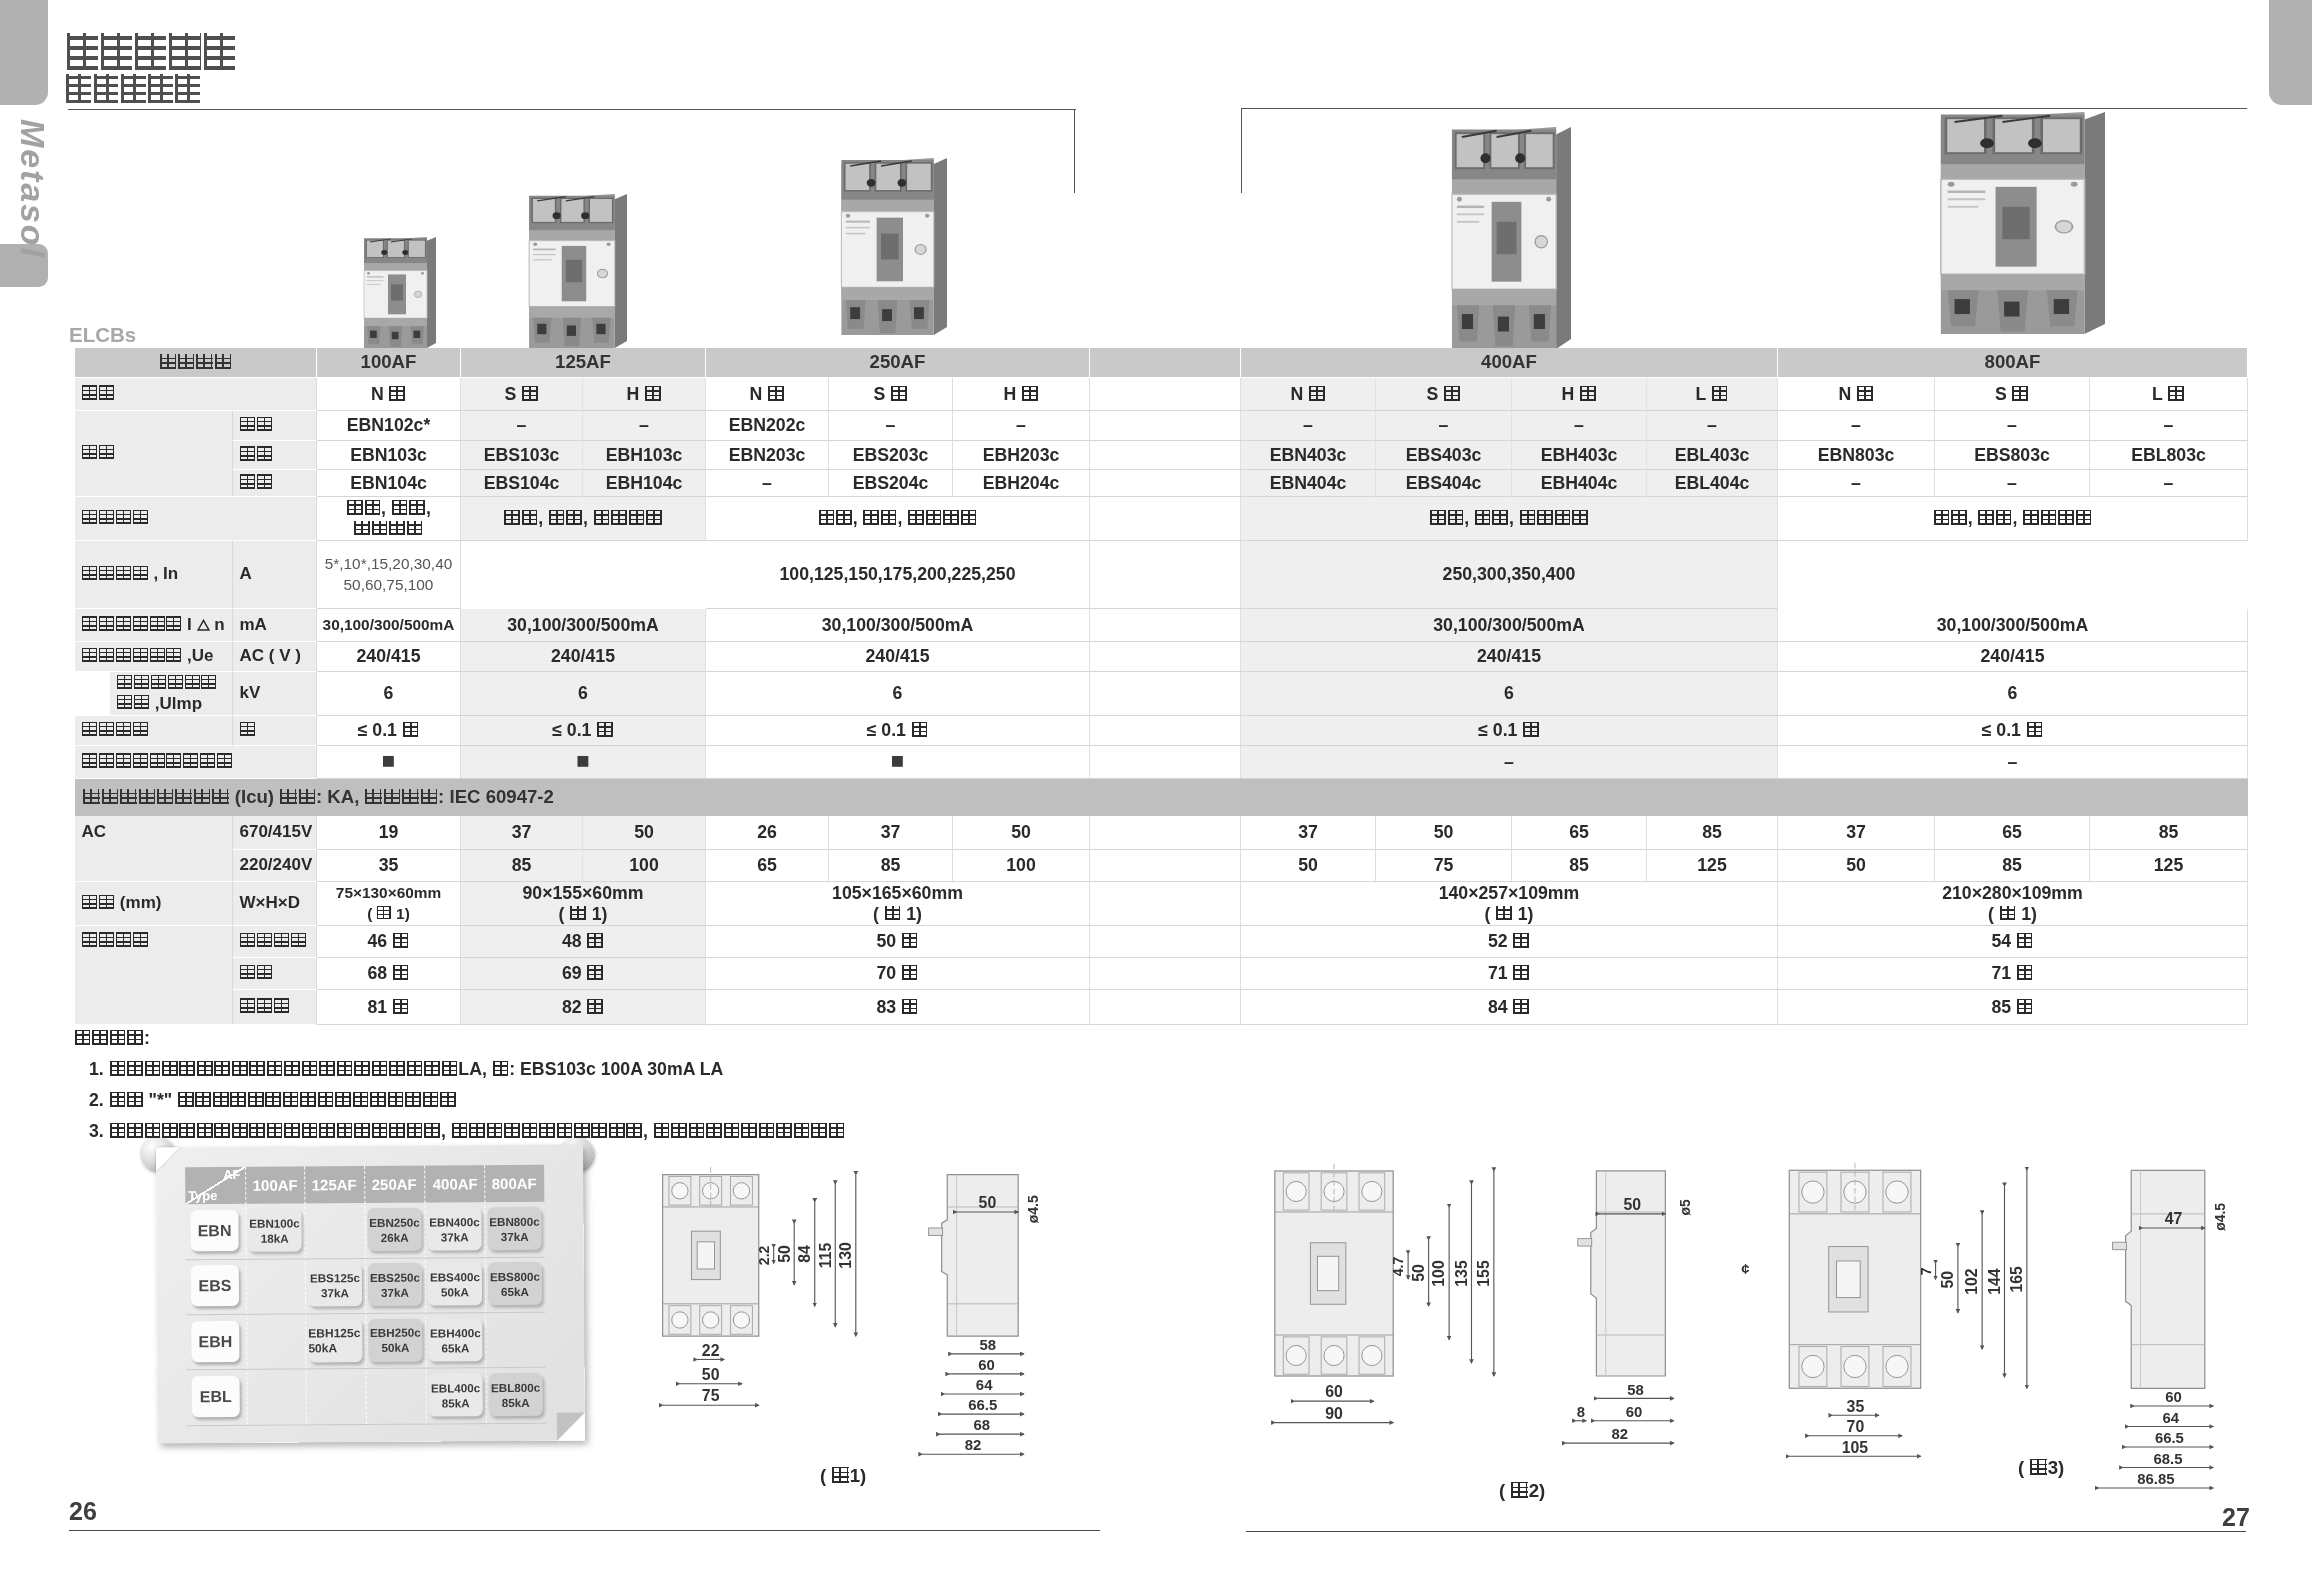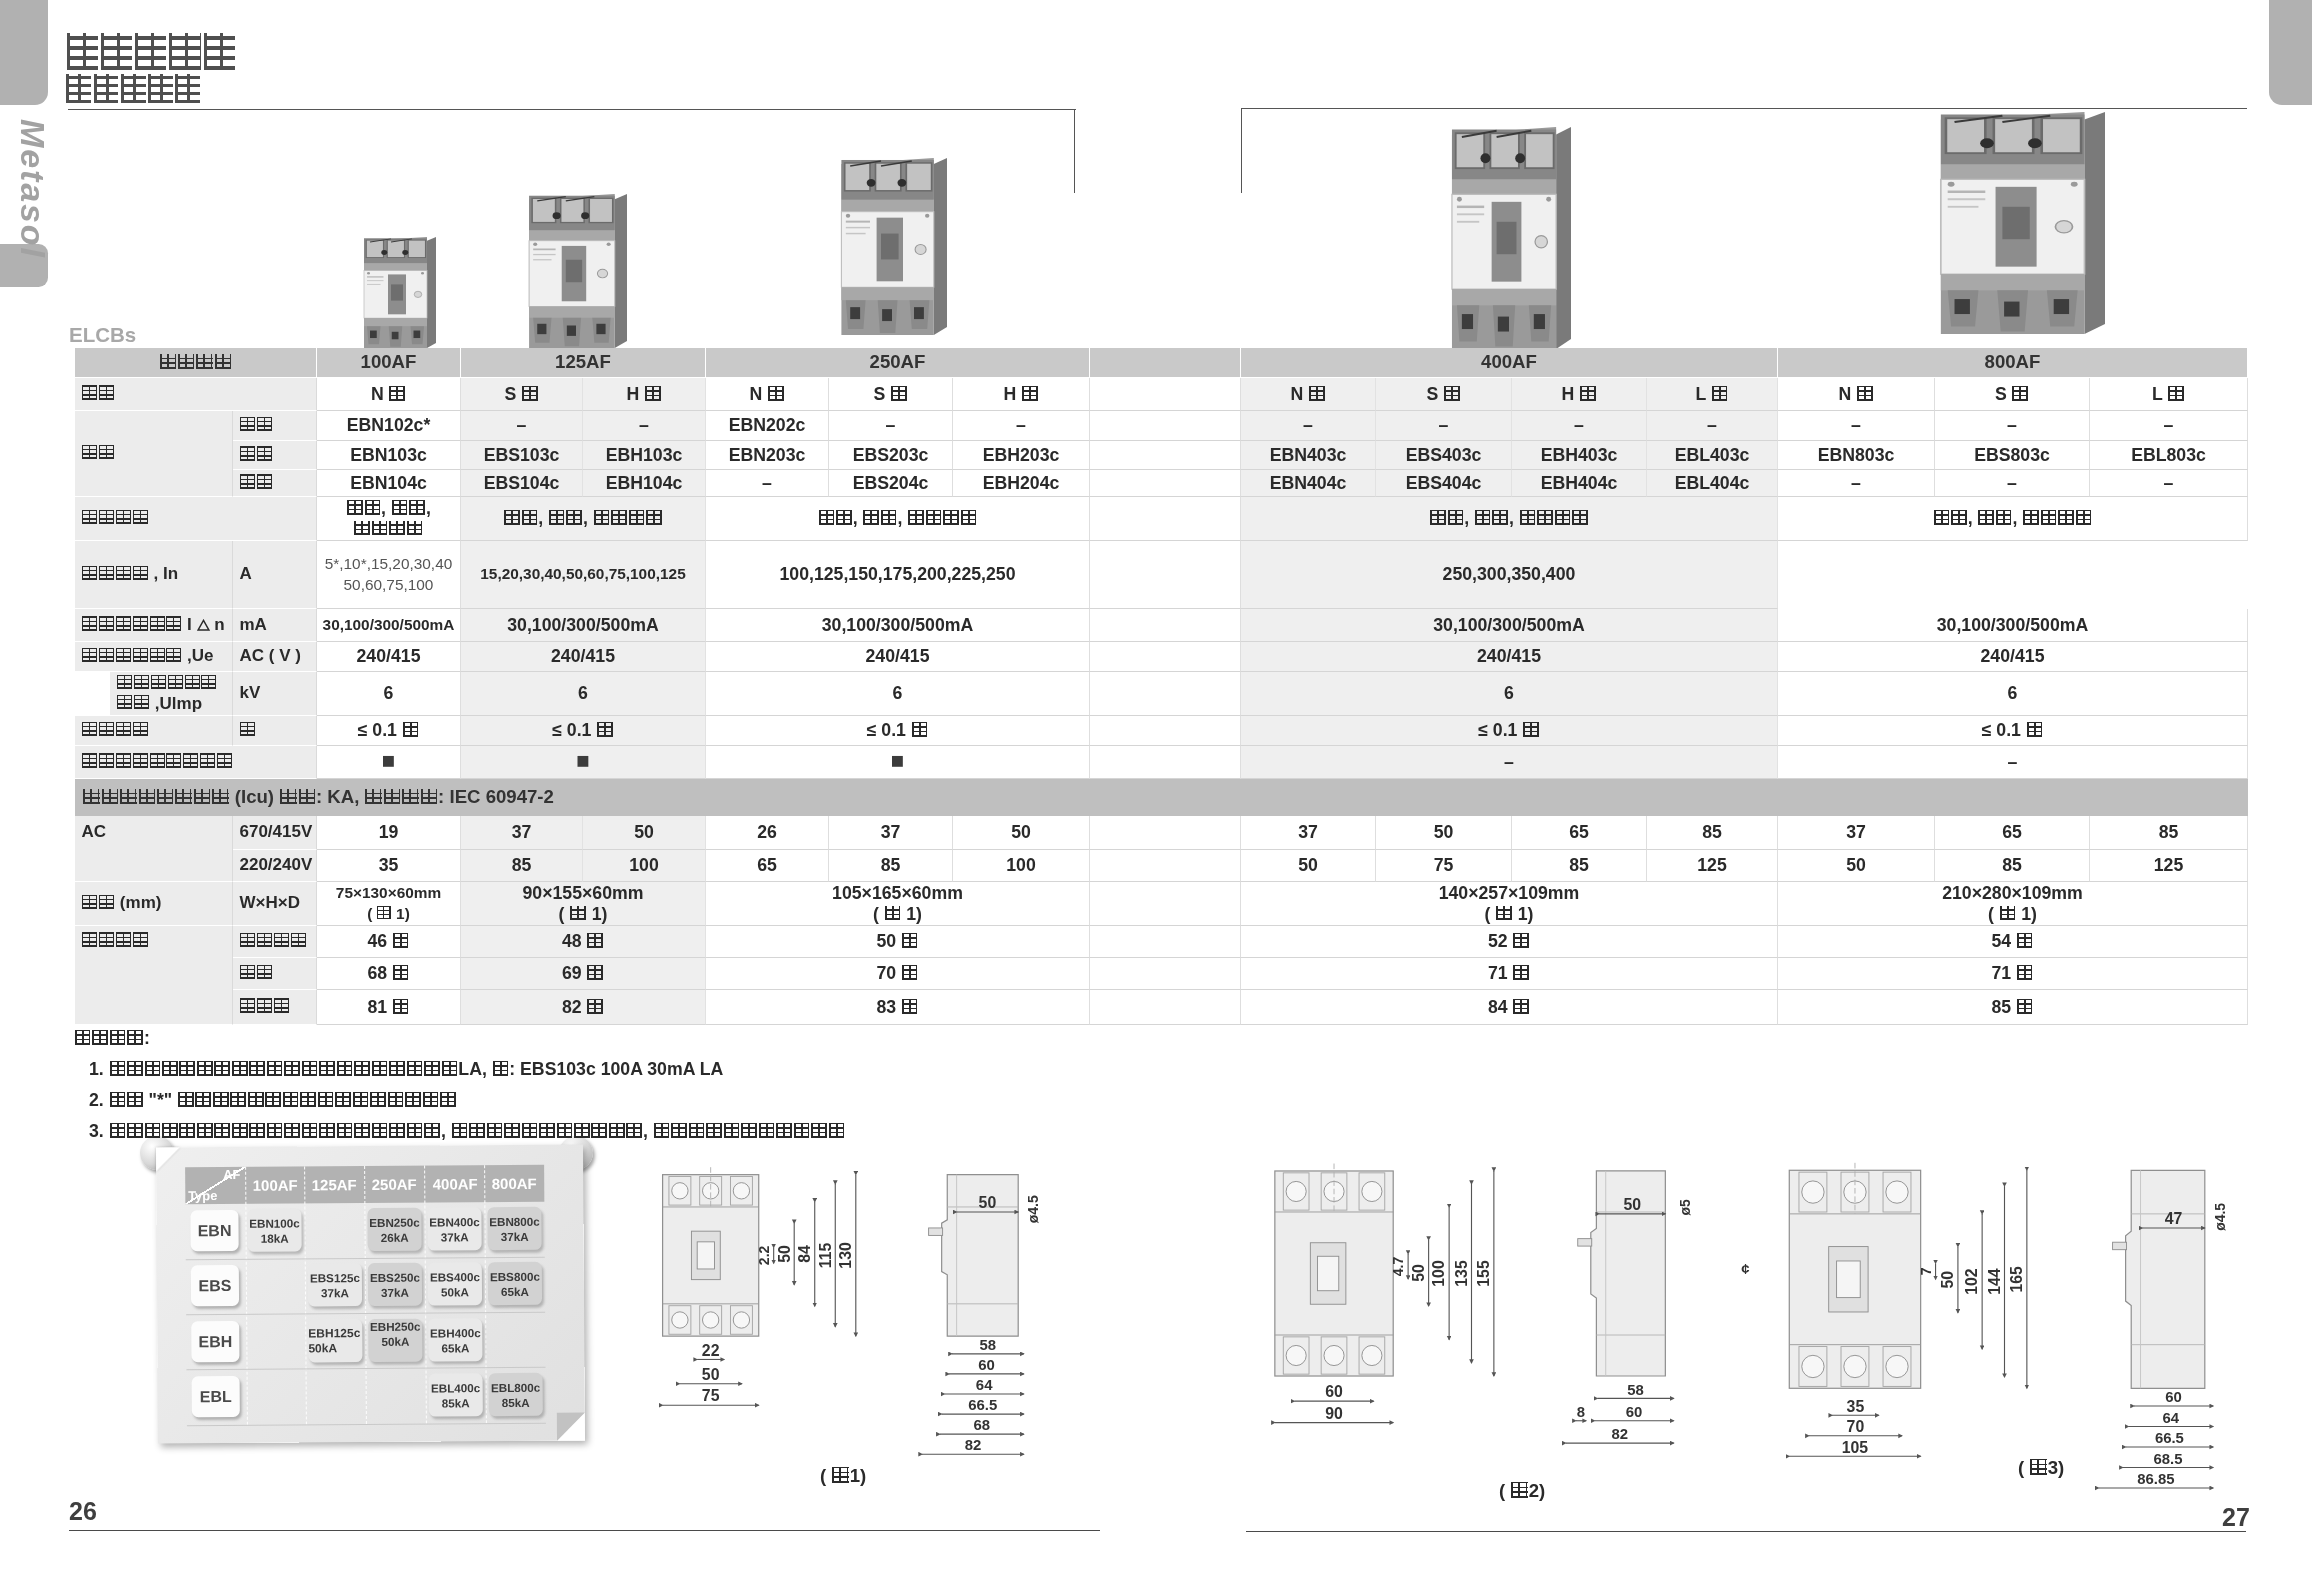--- a/index.html
+++ b/index.html
@@ -314,23 +314,20 @@
     </div>
     <div class="l" style="grid-area:7/1/8/2;">
       <span class="w"><b class="g"></b><b class="g"></b><b class="g"></b><b class="g"></b> , In</span>
     </div>
     <div class="l" style="grid-area:7/2/8/3;">
       <span class="w">A</span>
     </div>
     <div class="d two sm reg" style="grid-area:7/3/8/4;">
       <span class="w">5*,10*,15,20,30,40<br>50,60,75,100</span>
     </div>
-    <div class="a sm" style="grid-area:7/4/8/6;">
-      <span class="w">15,20,30,40,50,60,75,100,125</span>
-    </div>
     <div class="d" style="grid-area:7/6/8/9;">
       <span class="w">100,125,150,175,200,225,250</span>
     </div>
     <div class="d" style="grid-area:7/9/8/10;">
       <span class="w"></span>
     </div>
     <div class="a" style="grid-area:7/10/8/14;">
       <span class="w">250,300,350,400</span>
     </div>
     <div class="l" style="grid-area:8/1/9/2;">
@@ -669,21 +666,21 @@
     <div style="position:absolute;left:211px;top:62px;width:54px;height:43px;background:#d2d2d2;border-radius:6.5px;box-shadow:1.9px 2.8px 2.8px rgba(0,0,0,.22);color:#3a3a3a;font-weight:bold;font-size:11.7px;text-align:center;padding-top:6.5px;line-height:15px">EBN250c<br>26kA</div>
     <div style="position:absolute;left:271px;top:62px;width:54px;height:43px;background:#e9e9e9;border-radius:6.5px;box-shadow:1.9px 2.8px 2.8px rgba(0,0,0,.22);color:#3a3a3a;font-weight:bold;font-size:11.7px;text-align:center;padding-top:6.5px;line-height:15px">EBN400c<br>37kA</div>
     <div style="position:absolute;left:331px;top:62px;width:54px;height:43px;background:#d2d2d2;border-radius:6.5px;box-shadow:1.9px 2.8px 2.8px rgba(0,0,0,.22);color:#3a3a3a;font-weight:bold;font-size:11.7px;text-align:center;padding-top:6.5px;line-height:15px">EBN800c<br>37kA</div>
     <div style="position:absolute;left:34px;top:118px;width:48px;height:41px;background:#fcfcfc;border-radius:6.5px;box-shadow:1.9px 2.8px 2.8px rgba(0,0,0,.25);color:#4a4a4a;font-weight:bold;font-size:16px;text-align:center;line-height:41px">EBS</div>
     <div style="position:absolute;left:151px;top:117px;width:54px;height:43px;background:#e9e9e9;border-radius:6.5px;box-shadow:1.9px 2.8px 2.8px rgba(0,0,0,.22);color:#3a3a3a;font-weight:bold;font-size:11.7px;text-align:center;padding-top:6.5px;line-height:15px">EBS125c<br>37kA</div>
     <div style="position:absolute;left:211px;top:117px;width:54px;height:43px;background:#d2d2d2;border-radius:6.5px;box-shadow:1.9px 2.8px 2.8px rgba(0,0,0,.22);color:#3a3a3a;font-weight:bold;font-size:11.7px;text-align:center;padding-top:6.5px;line-height:15px">EBS250c<br>37kA</div>
     <div style="position:absolute;left:271px;top:117px;width:54px;height:43px;background:#e9e9e9;border-radius:6.5px;box-shadow:1.9px 2.8px 2.8px rgba(0,0,0,.22);color:#3a3a3a;font-weight:bold;font-size:11.7px;text-align:center;padding-top:6.5px;line-height:15px">EBS400c<br>50kA</div>
     <div style="position:absolute;left:331px;top:117px;width:54px;height:43px;background:#d2d2d2;border-radius:6.5px;box-shadow:1.9px 2.8px 2.8px rgba(0,0,0,.22);color:#3a3a3a;font-weight:bold;font-size:11.7px;text-align:center;padding-top:6.5px;line-height:15px">EBS800c<br>65kA</div>
     <div style="position:absolute;left:34px;top:174px;width:48px;height:41px;background:#fcfcfc;border-radius:6.5px;box-shadow:1.9px 2.8px 2.8px rgba(0,0,0,.25);color:#4a4a4a;font-weight:bold;font-size:16px;text-align:center;line-height:41px">EBH</div>
     <div style="position:absolute;left:151px;top:173px;width:54px;height:43px;background:#e9e9e9;border-radius:6.5px;box-shadow:1.9px 2.8px 2.8px rgba(0,0,0,.22);color:#3a3a3a;font-weight:bold;font-size:12px;text-align:left;padding-top:6.5px;line-height:15px">EBH125c<br>50kA</div>
-    <div style="position:absolute;left:211px;top:173px;width:54px;height:43px;background:#d2d2d2;border-radius:6.5px;box-shadow:1.9px 2.8px 2.8px rgba(0,0,0,.22);color:#3a3a3a;font-weight:bold;font-size:11.7px;text-align:center;padding-top:0;line-height:15px">EBH250c<br>50kA</div>
+    <div style="position:absolute;left:211px;top:173px;width:54px;height:43px;background:#d2d2d2;border-radius:6.5px;box-shadow:1.9px 2.8px 2.8px rgba(0,0,0,.22);color:#3a3a3a;font-weight:bold;font-size:11.7px;text-align:center;padding-top:6px;line-height:15px">EBH250c<br>50kA</div>
     <div style="position:absolute;left:271px;top:173px;width:54px;height:43px;background:#e9e9e9;border-radius:6.5px;box-shadow:1.9px 2.8px 2.8px rgba(0,0,0,.22);color:#3a3a3a;font-weight:bold;font-size:11.7px;text-align:center;padding-top:6.5px;line-height:15px">EBH400c<br>65kA</div>
     <div style="position:absolute;left:34px;top:229px;width:48px;height:41px;background:#fcfcfc;border-radius:6.5px;box-shadow:1.9px 2.8px 2.8px rgba(0,0,0,.25);color:#4a4a4a;font-weight:bold;font-size:16px;text-align:center;line-height:41px">EBL</div>
     <div style="position:absolute;left:271px;top:228px;width:54px;height:43px;background:#e9e9e9;border-radius:6.5px;box-shadow:1.9px 2.8px 2.8px rgba(0,0,0,.22);color:#3a3a3a;font-weight:bold;font-size:11.7px;text-align:center;padding-top:6.5px;line-height:15px">EBL400c<br>85kA</div>
     <div style="position:absolute;left:331px;top:228px;width:54px;height:43px;background:#d2d2d2;border-radius:6.5px;box-shadow:1.9px 2.8px 2.8px rgba(0,0,0,.22);color:#3a3a3a;font-weight:bold;font-size:11.7px;text-align:center;padding-top:6.5px;line-height:15px">EBL800c<br>85kA</div>
   </div>
 <div class="abs" style="left:140px;top:1136px;width:34px;height:34px;border-radius:50%;background:radial-gradient(circle at 35% 30%,#ffffff,#d8d8d8 55%,#9e9e9e);box-shadow:1.9px 2.8px 3.7px rgba(0,0,0,.35)"></div>
 <div class="abs" style="left:559px;top:1136px;width:34px;height:34px;border-radius:50%;background:radial-gradient(circle at 35% 30%,#ffffff,#d8d8d8 55%,#9e9e9e);box-shadow:1.9px 2.8px 3.7px rgba(0,0,0,.35)"></div>
 <svg class="abs" style="left:643px;top:1156px" width="420" height="308" viewBox="690 1240 450 330" fill="none" stroke-linecap="butt">
     <defs>
       <marker id="ar" markerWidth="8" markerHeight="8" refX="4" refY="2.5" orient="auto" markerUnits="userSpaceOnUse">

